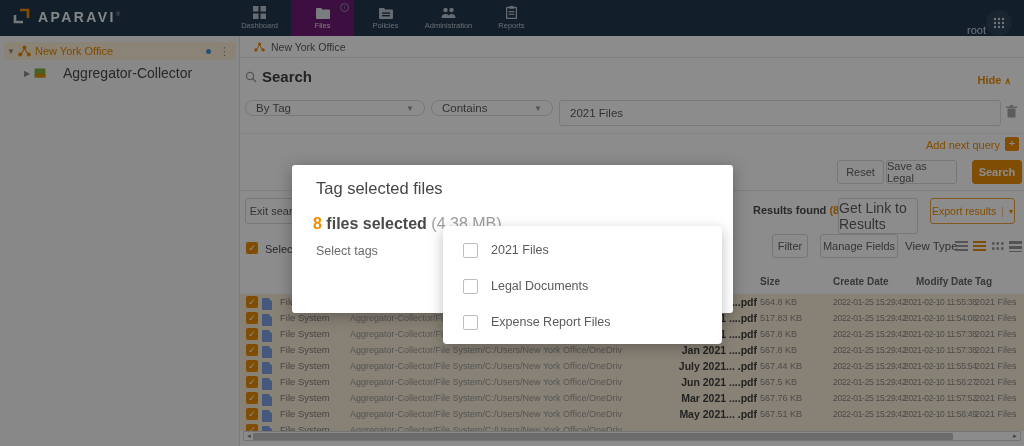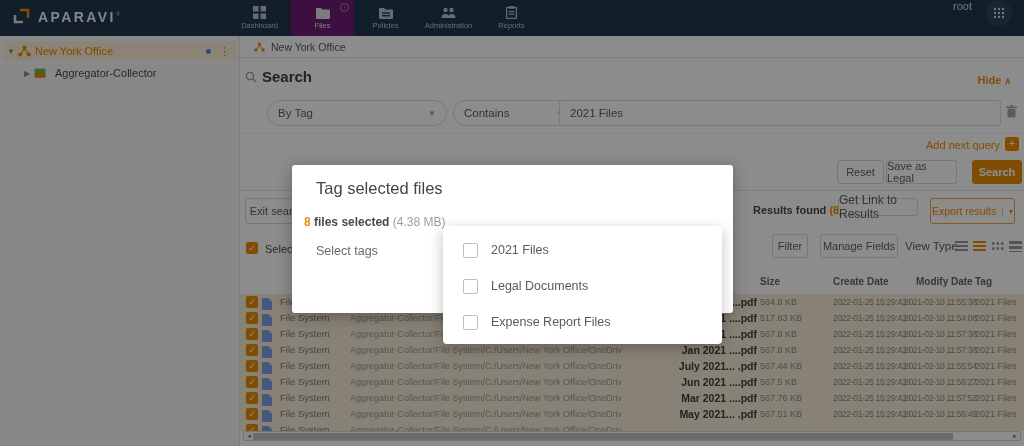--- a/index.html
+++ b/index.html
@@ -11,66 +11,66 @@
   .topnav { position:absolute; left:0; top:0; width:1024px; height:36px; background:#21394d; z-index:10; }
   .logo { position:absolute; left:12px; top:7px; display:flex; align-items:center; gap:7px; }
   .logo-name { color:#eef2f5; font-size:14px; font-weight:bold; letter-spacing:2.4px; }
   .logo-reg { color:#aebac4; font-size:6px; vertical-align:super; }
   .tabs { position:absolute; left:228px; top:0; display:flex; height:36px; }
   .tab { width:63px; height:36px; display:flex; flex-direction:column; align-items:center; justify-content:center; gap:2px; position:relative; cursor:pointer; }
   .tab.selected { background:#701a75; }
   .tab-label { font-size:7.5px; color:#b9c3cd; }
   .tab.selected .tab-label { color:#dde4ea; }
   .tab-info { position:absolute; top:3px; right:5px; width:9px; height:9px; border:1px solid #8799a8; border-radius:50%; color:#8799a8; font-size:6px; line-height:7px; text-align:center; }
-  .nav-right { position:absolute; right:12px; top:0; height:36px; display:flex; align-items:flex-start; gap:14px; }
+  .nav-right { position:absolute; right:12px; top:0; height:36px; display:flex; align-items:flex-end; gap:0; }
   .nav-user { color:#cdd5dc; font-size:11px; }
   .apps-circle { width:26px; height:26px; border-radius:50%; background:#2c4559; display:flex; align-items:center; justify-content:center; }
 
   
   .sidebar { position:absolute; left:0; top:36px; width:240px; height:410px; background:#f7f7f7; border-right:1px solid #e2e2e2; z-index:5; }
   .tree-row1 { position:absolute; left:4px; top:6px; width:232px; height:18px; background:#fbeed8; border-radius:2px; display:flex; align-items:center; }
   .tree-caret { color:#8a8a8a; font-size:8px; width:14px; text-align:center; }
   .tree-label-root { color:#e98a00; font-size:11px; margin-left:4px; flex:1; }
   .blue-dot { width:5px; height:5px; border-radius:50%; background:#4a90d9; margin-right:8px; }
   .kebab { color:#8a8a8a; font-size:11px; margin-right:6px; letter-spacing:0; }
   .tree-row2 { position:absolute; left:20px; top:28px; width:212px; height:18px; display:flex; align-items:center; }
-  .tree-label-child { color:#4a4a4a; font-size:11px; margin-left:9px; }
+  .tree-label-child { color:#4a4a4a; font-size:14px; margin-left:17px; }
 
   
   .main { position:absolute; left:240px; top:36px; width:784px; height:410px; background:#ffffff; z-index:5; }
   .breadcrumb { position:absolute; left:0; top:0; width:784px; height:22px; border-bottom:1px solid #ececec; display:flex; align-items:center; padding-left:14px; gap:6px; }
   .breadcrumb-label { font-size:10.5px; color:#5a5a5a; }
 
   .search-title { position:absolute; left:5px; top:32px; display:flex; align-items:center; gap:5px; }
   .search-title-text { font-size:15px; font-weight:bold; color:#3f3f3f; }
   .hide-link { position:absolute; right:13px; top:38px; color:#ef8c00; font-size:11px; font-weight:bold; cursor:pointer; }
   .hide-caret { font-size:9px; }
 
-  .sel { position:absolute; height:26px; border:1px solid #dcdcdc; border-radius:13px; background:#fff; font-size:11.5px; color:#5c5c5c; display:flex; align-items:center; padding:0 10px; justify-content:space-between; cursor:pointer;margin-left:22px; }
+  .sel { position:absolute; height:16px; border:1px solid #dcdcdc; border-radius:13px; background:#fff; font-size:11.5px; color:#5c5c5c; display:flex; align-items:center; padding:0 10px; justify-content:space-between; cursor:pointer; }
   .sel .caret { color:#9a9a9a; font-size:8px; }
   .sel-field { left:5px; top:64px; width:180px; }
   .sel-op { left:191px; top:64px; width:122px; }
   .q-input { position:absolute; left:319px; top:64px; width:442px; height:26px; border:1px solid #dcdcdc; border-radius:3px; font-size:11.5px; color:#5c5c5c; padding:0 10px; font-family:"Liberation Sans",sans-serif; }
   .trash { position:absolute; left:766px; top:69px; cursor:pointer; }
 
   .form-divider { position:absolute; left:0; top:97px; width:784px; height:1px; background:#f0f0f0; }
   .add-next { position:absolute; right:24px; top:103px; color:#ef8c00; font-size:11px; cursor:pointer; }
   .add-next-btn { position:absolute; right:5px; top:101px; width:14px; height:14px; background:#ef8c00; border-radius:2px; color:#fff; font-size:11px; line-height:13px; text-align:center; cursor:pointer; }
 
   .btn { position:absolute; height:24px; border:1px solid #d9d9d9; border-radius:3px; background:#fff; color:#5f5f5f; font-size:11px; display:flex; align-items:center; justify-content:center; cursor:pointer; }
   .btn-reset { left:597px; top:124px; width:47px; }
   .btn-save { left:646px; top:124px; width:71px; }
   .btn-search { left:732px; top:124px; width:50px; background:#e98c08; border-color:#e98c08; color:#fff; font-weight:bold; }
 
   .panel-divider { position:absolute; left:0; top:154px; width:784px; height:1px; background:#e5e5e5; }
 
   .btn-exit { left:5px; top:162px; width:64px; height:26px; }
   .results-label { position:absolute; left:513px; top:168px; font-size:11px; font-weight:bold; color:#4a4a4a; }
   .results-count { color:#ef8c00; }
-  .btn-getlink { left:598px; top:162px; width:80px; height:18px; font-size:12px; }
+  .btn-getlink { left:598px; top:162px; width:80px; height:36px; font-size:14px; }
   .btn-export { left:690px; top:162px; width:85px; height:26px; border-color:#efa13d; color:#ef8c00; font-size:10.5px; gap:5px; }
   .btn-export .sep { color:#efc089; }
   .btn-export .caret { font-size:8px; }
 
   .selall-box { position:absolute; left:6px; top:206px; }
   .selall-label { position:absolute; left:25px; top:207px; font-size:11px; color:#4a4a4a; }
   .btn-filter { left:532px; top:198px; width:36px; height:24px; }
   .btn-manage { left:580px; top:198px; width:78px; height:24px; }
   .viewtype-label { position:absolute; left:665px; top:204px; font-size:11.5px; color:#5a5a5a; }
   .vt-icons { position:absolute; left:715px; top:205px; display:flex; gap:5px; }
@@ -101,21 +101,21 @@
 
   
   .hscroll { position:absolute; left:3px; top:395px; width:778px; height:10px; background:#fdfdfd; border:1px solid #d5d5d5; border-radius:1px; display:flex; align-items:center; }
   .hs-arrow { width:8px; text-align:center; font-size:6px; color:#777; line-height:8px; }
   .hs-thumb { position:absolute; left:9px; top:1px; width:700px; height:7px; background:#c4c4c4; border-radius:1px; }
 
   
   .overlay { position:absolute; left:0; top:0; width:1024px; height:446px; background:rgba(0,0,0,0.45); z-index:50; }
   .modal { position:absolute; left:292px; top:165px; width:441px; height:148px; background:#fff; border-radius:3px; box-shadow:0 3px 16px rgba(0,0,0,0.3); z-index:60; }
   .modal-title { position:absolute; left:24px; top:14px; font-size:16.5px; color:#454545; }
-  .modal-files { position:absolute; left:12px; top:50px; font-size:12px;text-align:center; }
+  .modal-files { position:absolute; left:21px; top:50px; font-size:16px;text-align:center; }
   .mf-count { color:#ef8c00; font-weight:bold; }
   .mf-bold { color:#4a4a4a; font-weight:bold; }
   .mf-size { color:#9e9e9e; }
   .modal-selecttags { position:absolute; left:24px; top:79px; font-size:12.5px; color:#6a6a6a; }
   .tags-select { position:absolute; left:441px; top:236px; width:282px; height:28px; background:#fff; border:2px solid #f0a030; border-radius:3px; z-index:55; }
   .dropdown { position:absolute; left:443px; top:226px; width:279px; height:118px; background:#fff; border-radius:4px; box-shadow:0 4px 14px rgba(0,0,0,0.25); z-index:61; padding-top:6px; }
   .dd-item { height:36px; display:flex; align-items:center; padding-left:20px; gap:13px; cursor:pointer; }
   .dd-cb { width:15px; height:15px; border:1.5px solid #bdbdbd; border-radius:2px; background:#fff; }
   .dd-label { font-size:12.5px; color:#5a5a5a; }
 

